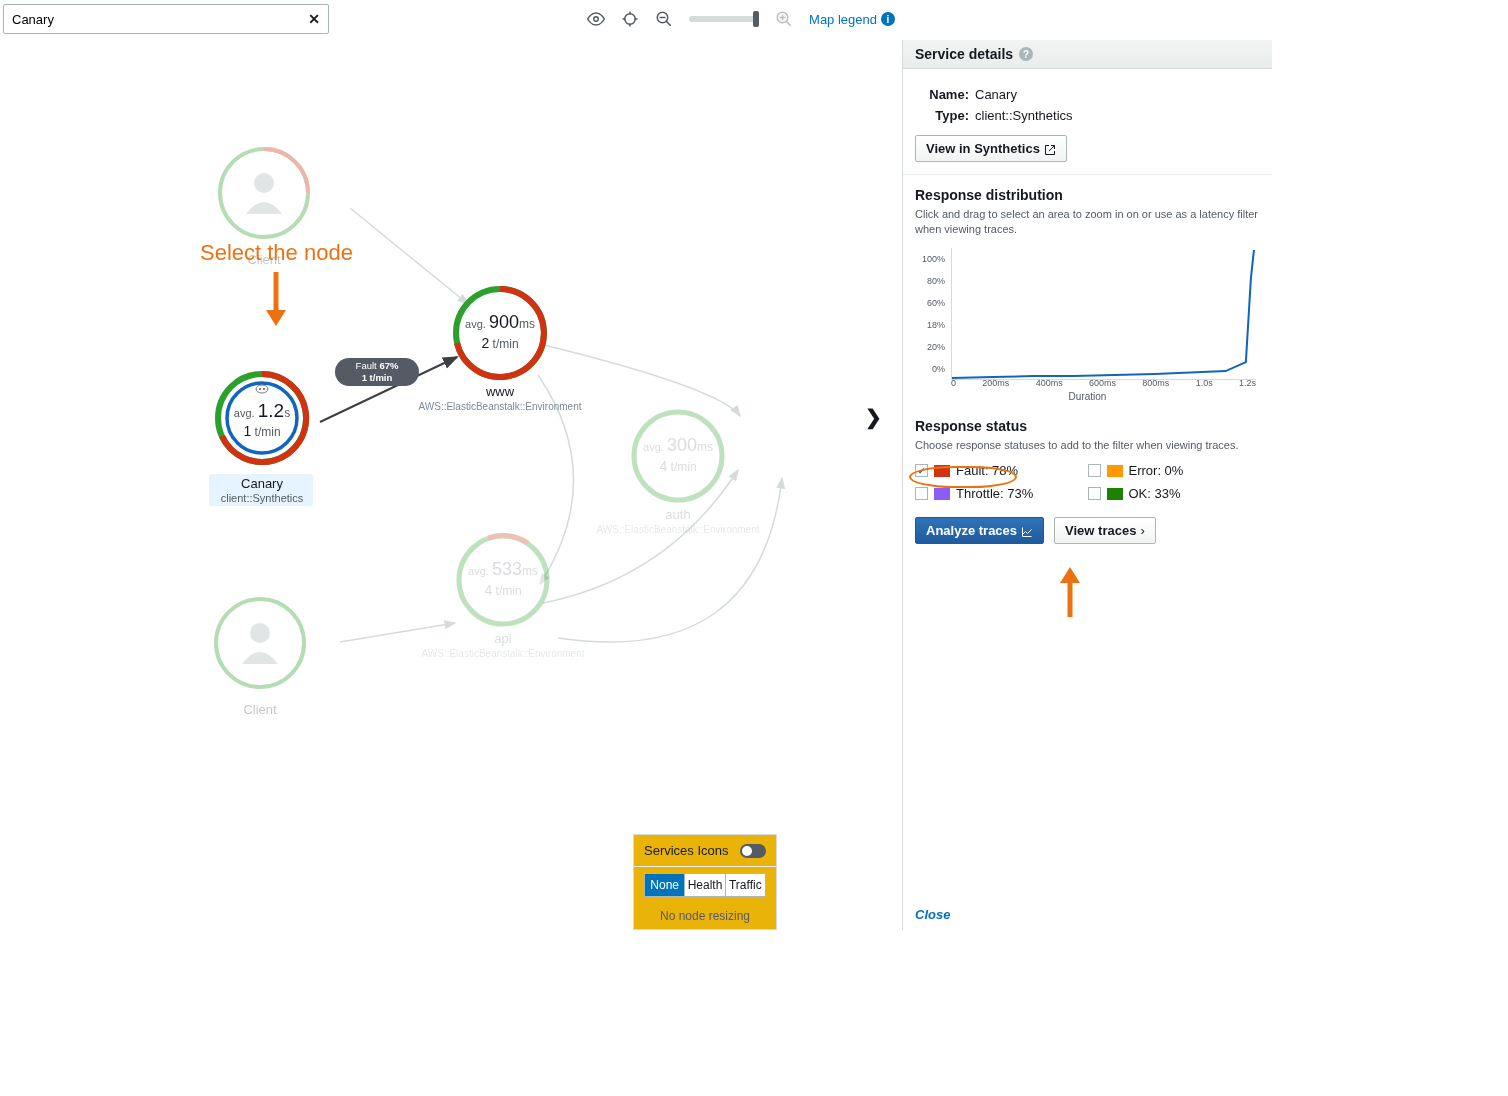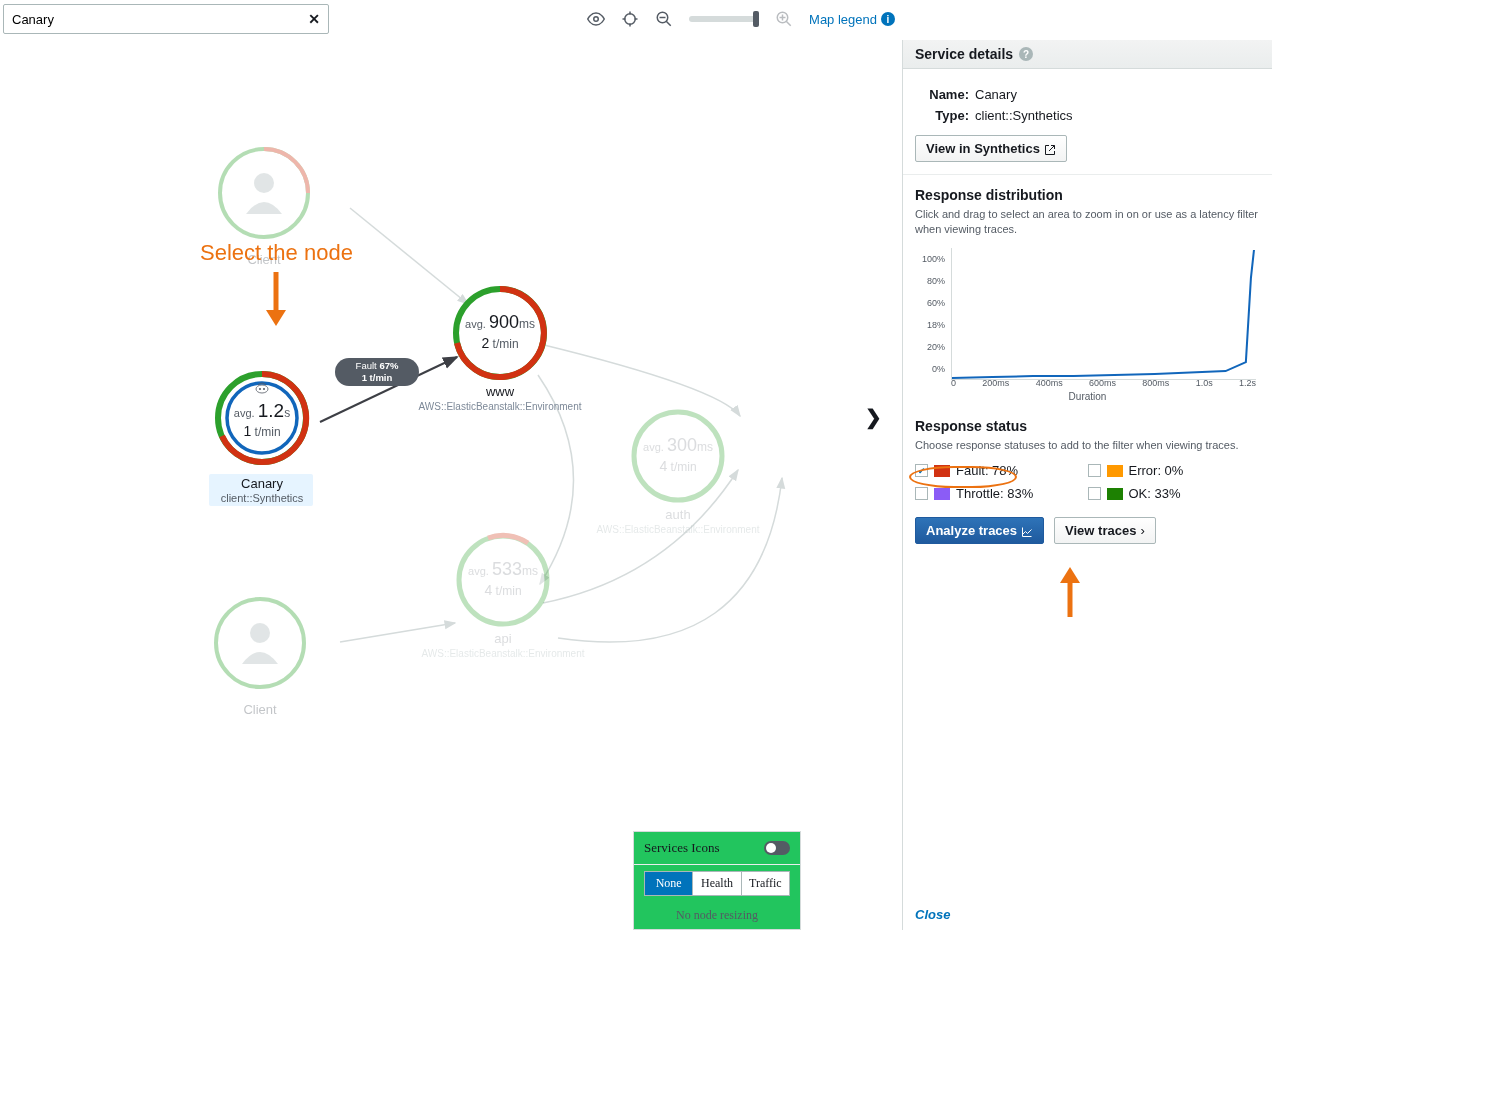--- a/index.html
+++ b/index.html
@@ -23,21 +23,21 @@
 
 
 .annotation { position: absolute; color: #ec7211; font-size: 22px; line-height: 1.2; text-align: left; }
 .ann1 { top: 240px; left: 200px; }
 .ann2 { top: 565px; left: 965px; width: 210px; }
 
 
 .chevron-expand { position: absolute; top: 405px; left: 865px; font-size: 20px; font-weight: bold; color: #16191f; }
 
 
-.icons-panel { position: absolute; bottom: 0px; left: 633px; width: 168px; border: 1px solid #d5dbdb; background: #22c55e; z-index: 4; font-family: Liberation Serif, serif; }
+.icons-panel { position: absolute; bottom: 0px; left: 633px; width: 144px; border: 1px solid #d5dbdb; background: #eab308; z-index: 4; }
 .icons-panel .row1 { padding: 8px 10px; display: flex; align-items: center; justify-content: space-between; border-bottom: 1px solid #eaeded; }
 .toggle { width: 26px; height: 14px; background: #545b64; border-radius: 7px; position: relative; }
 .toggle .knob { width: 10px; height: 10px; background: #fff; border-radius: 50%; position: absolute; top: 2px; left: 2px; }
 .seg-group { display: flex; border: 1px solid #aab7b8; margin: 6px 10px; }
 .seg-btn { flex: 1; text-align: center; padding: 4px 2px; font-size: 12px; border-right: 1px solid #aab7b8; background: #fff; }
 .seg-btn:last-child { border-right: none; }
 .seg-btn.active { background: #0073bb; color: #fff; }
 .icons-panel .row3 { text-align: center; padding: 6px; color: #545b64; font-size: 12px; }
 
 
@@ -308,21 +308,21 @@
         <span>Fault: 78%</span>
       </div>
       <div class="status-item">
         <span class="status-chk"></span>
         <span class="swatch orange"></span>
         <span>Error: 0%</span>
       </div>
       <div class="status-item">
         <span class="status-chk"></span>
         <span class="swatch purple"></span>
-        <span>Throttle: 83%</span>
+        <span>Throttle: 73%</span>
       </div>
       <div class="status-item">
         <span class="status-chk"></span>
         <span class="swatch green"></span>
         <span>OK: 33%</span>
       </div>
     </div>
 
     <div class="btn-row">
       <button class="btn primary">

